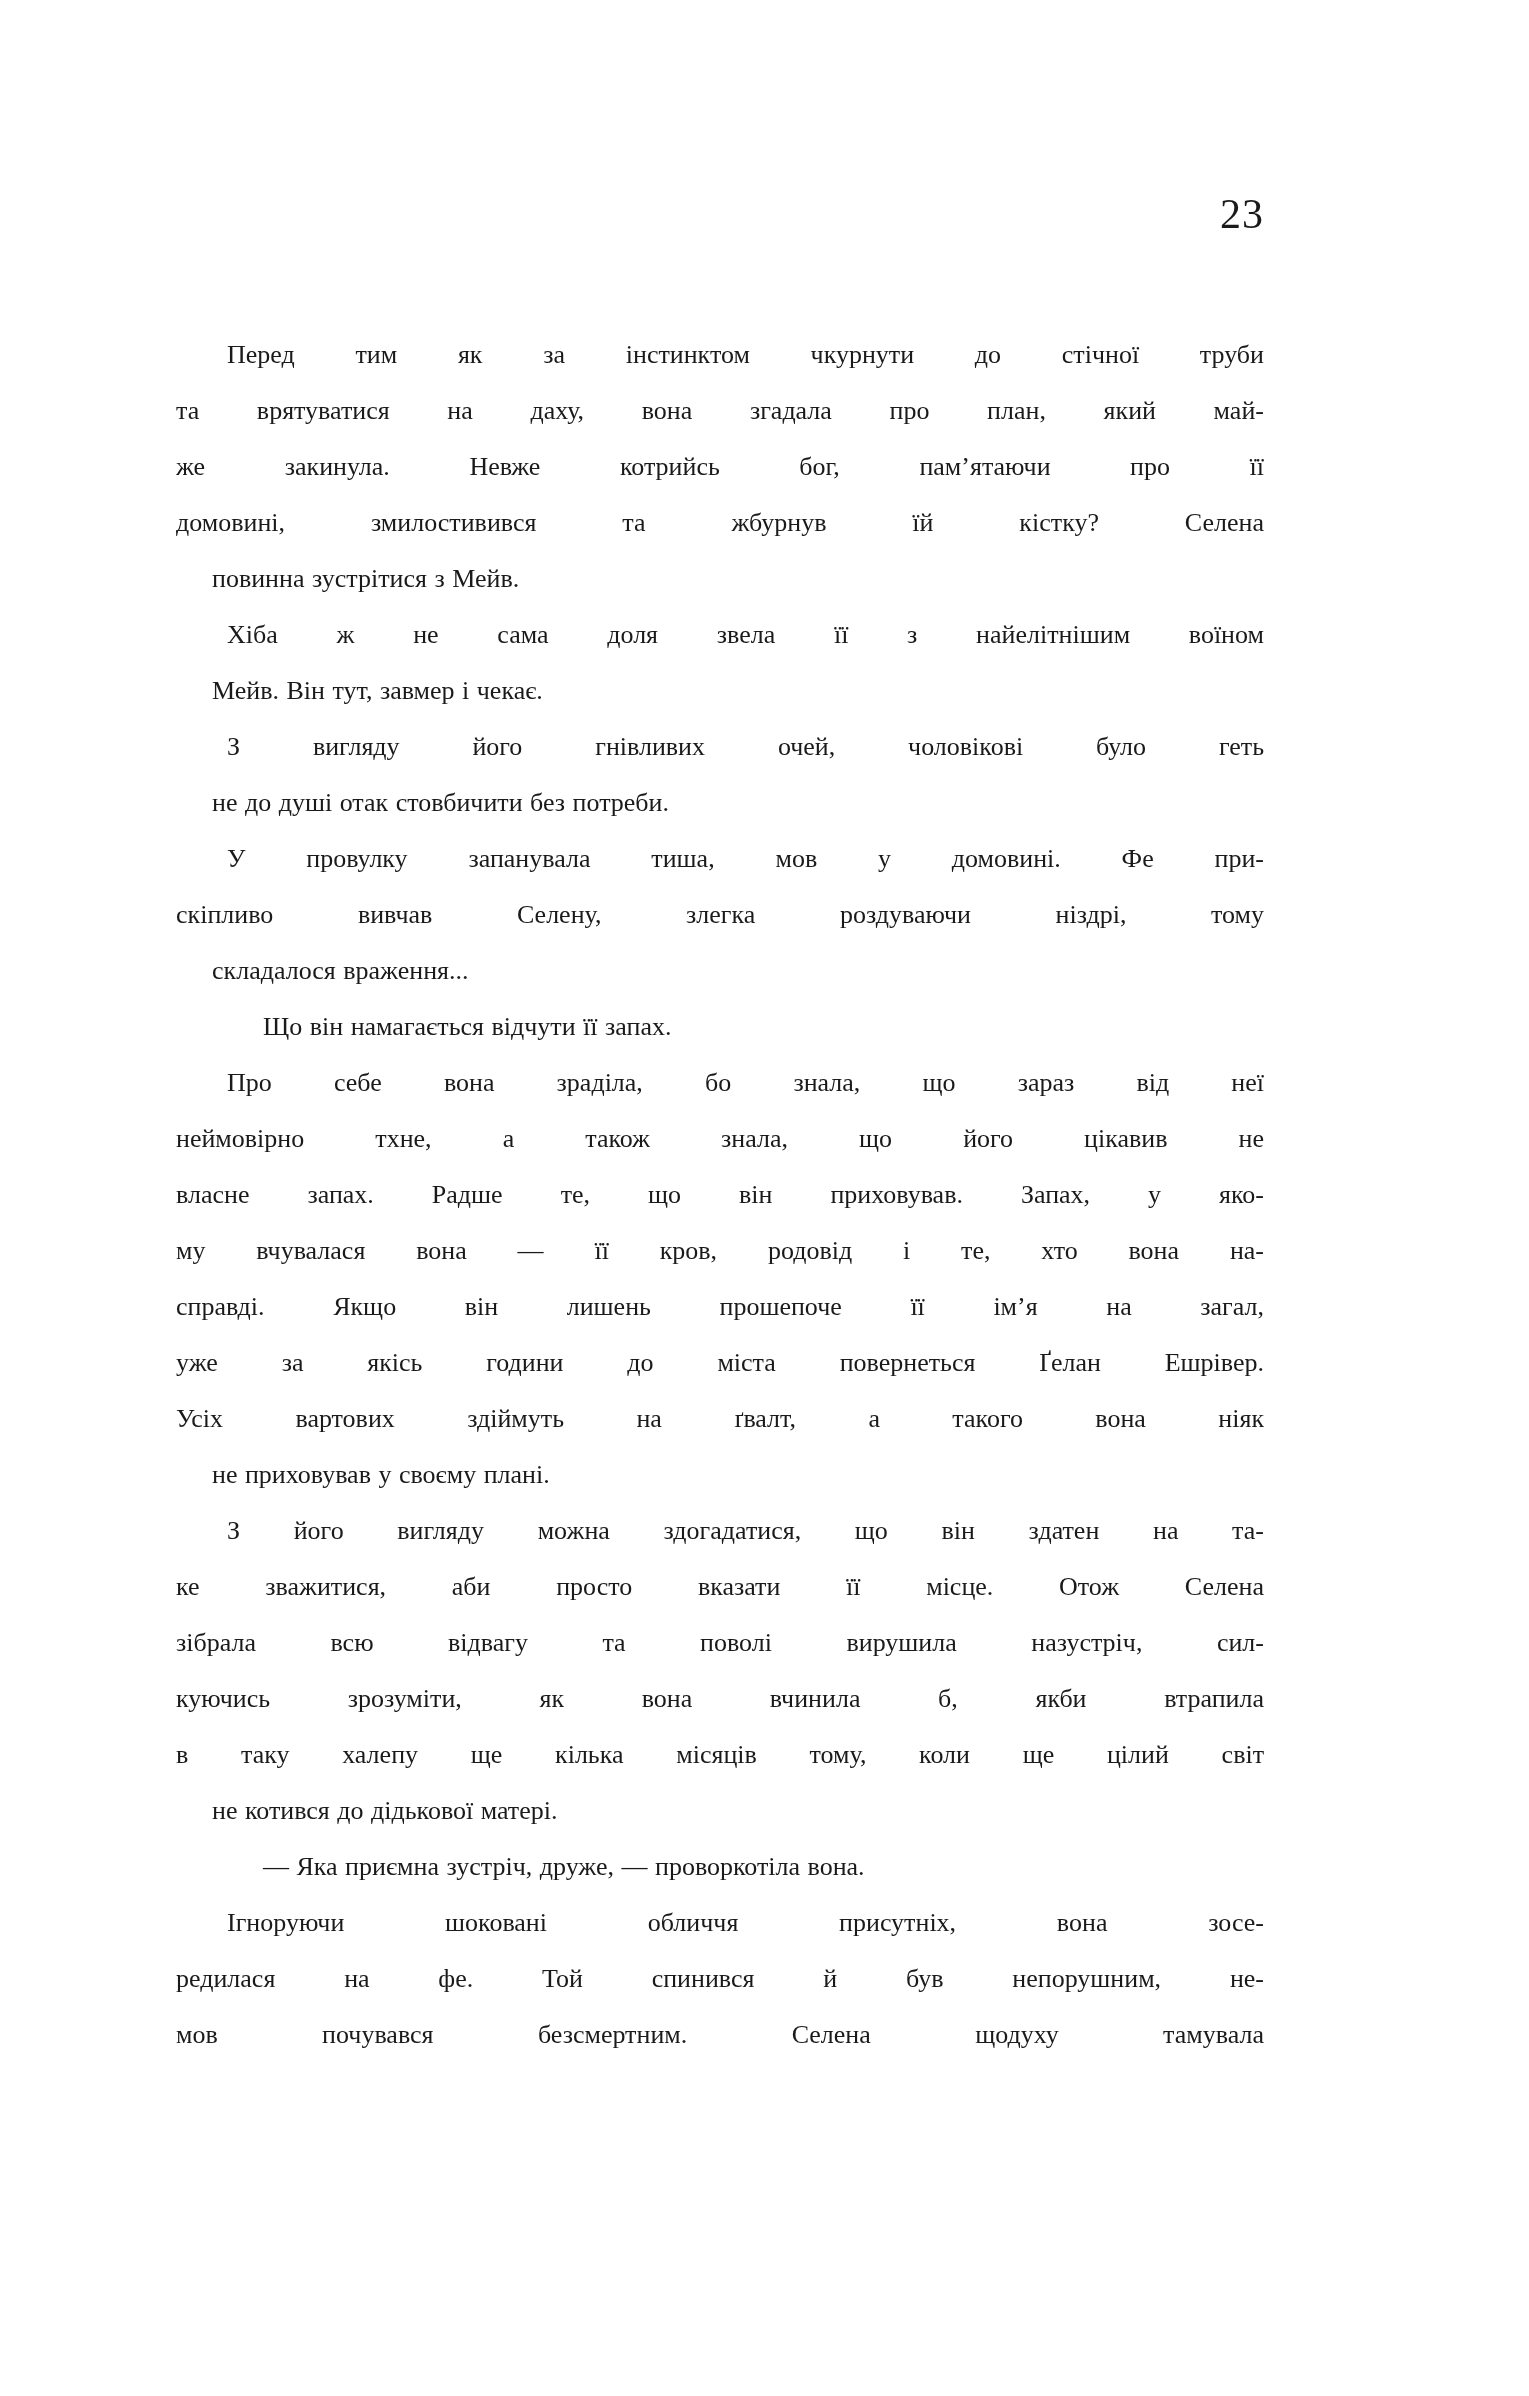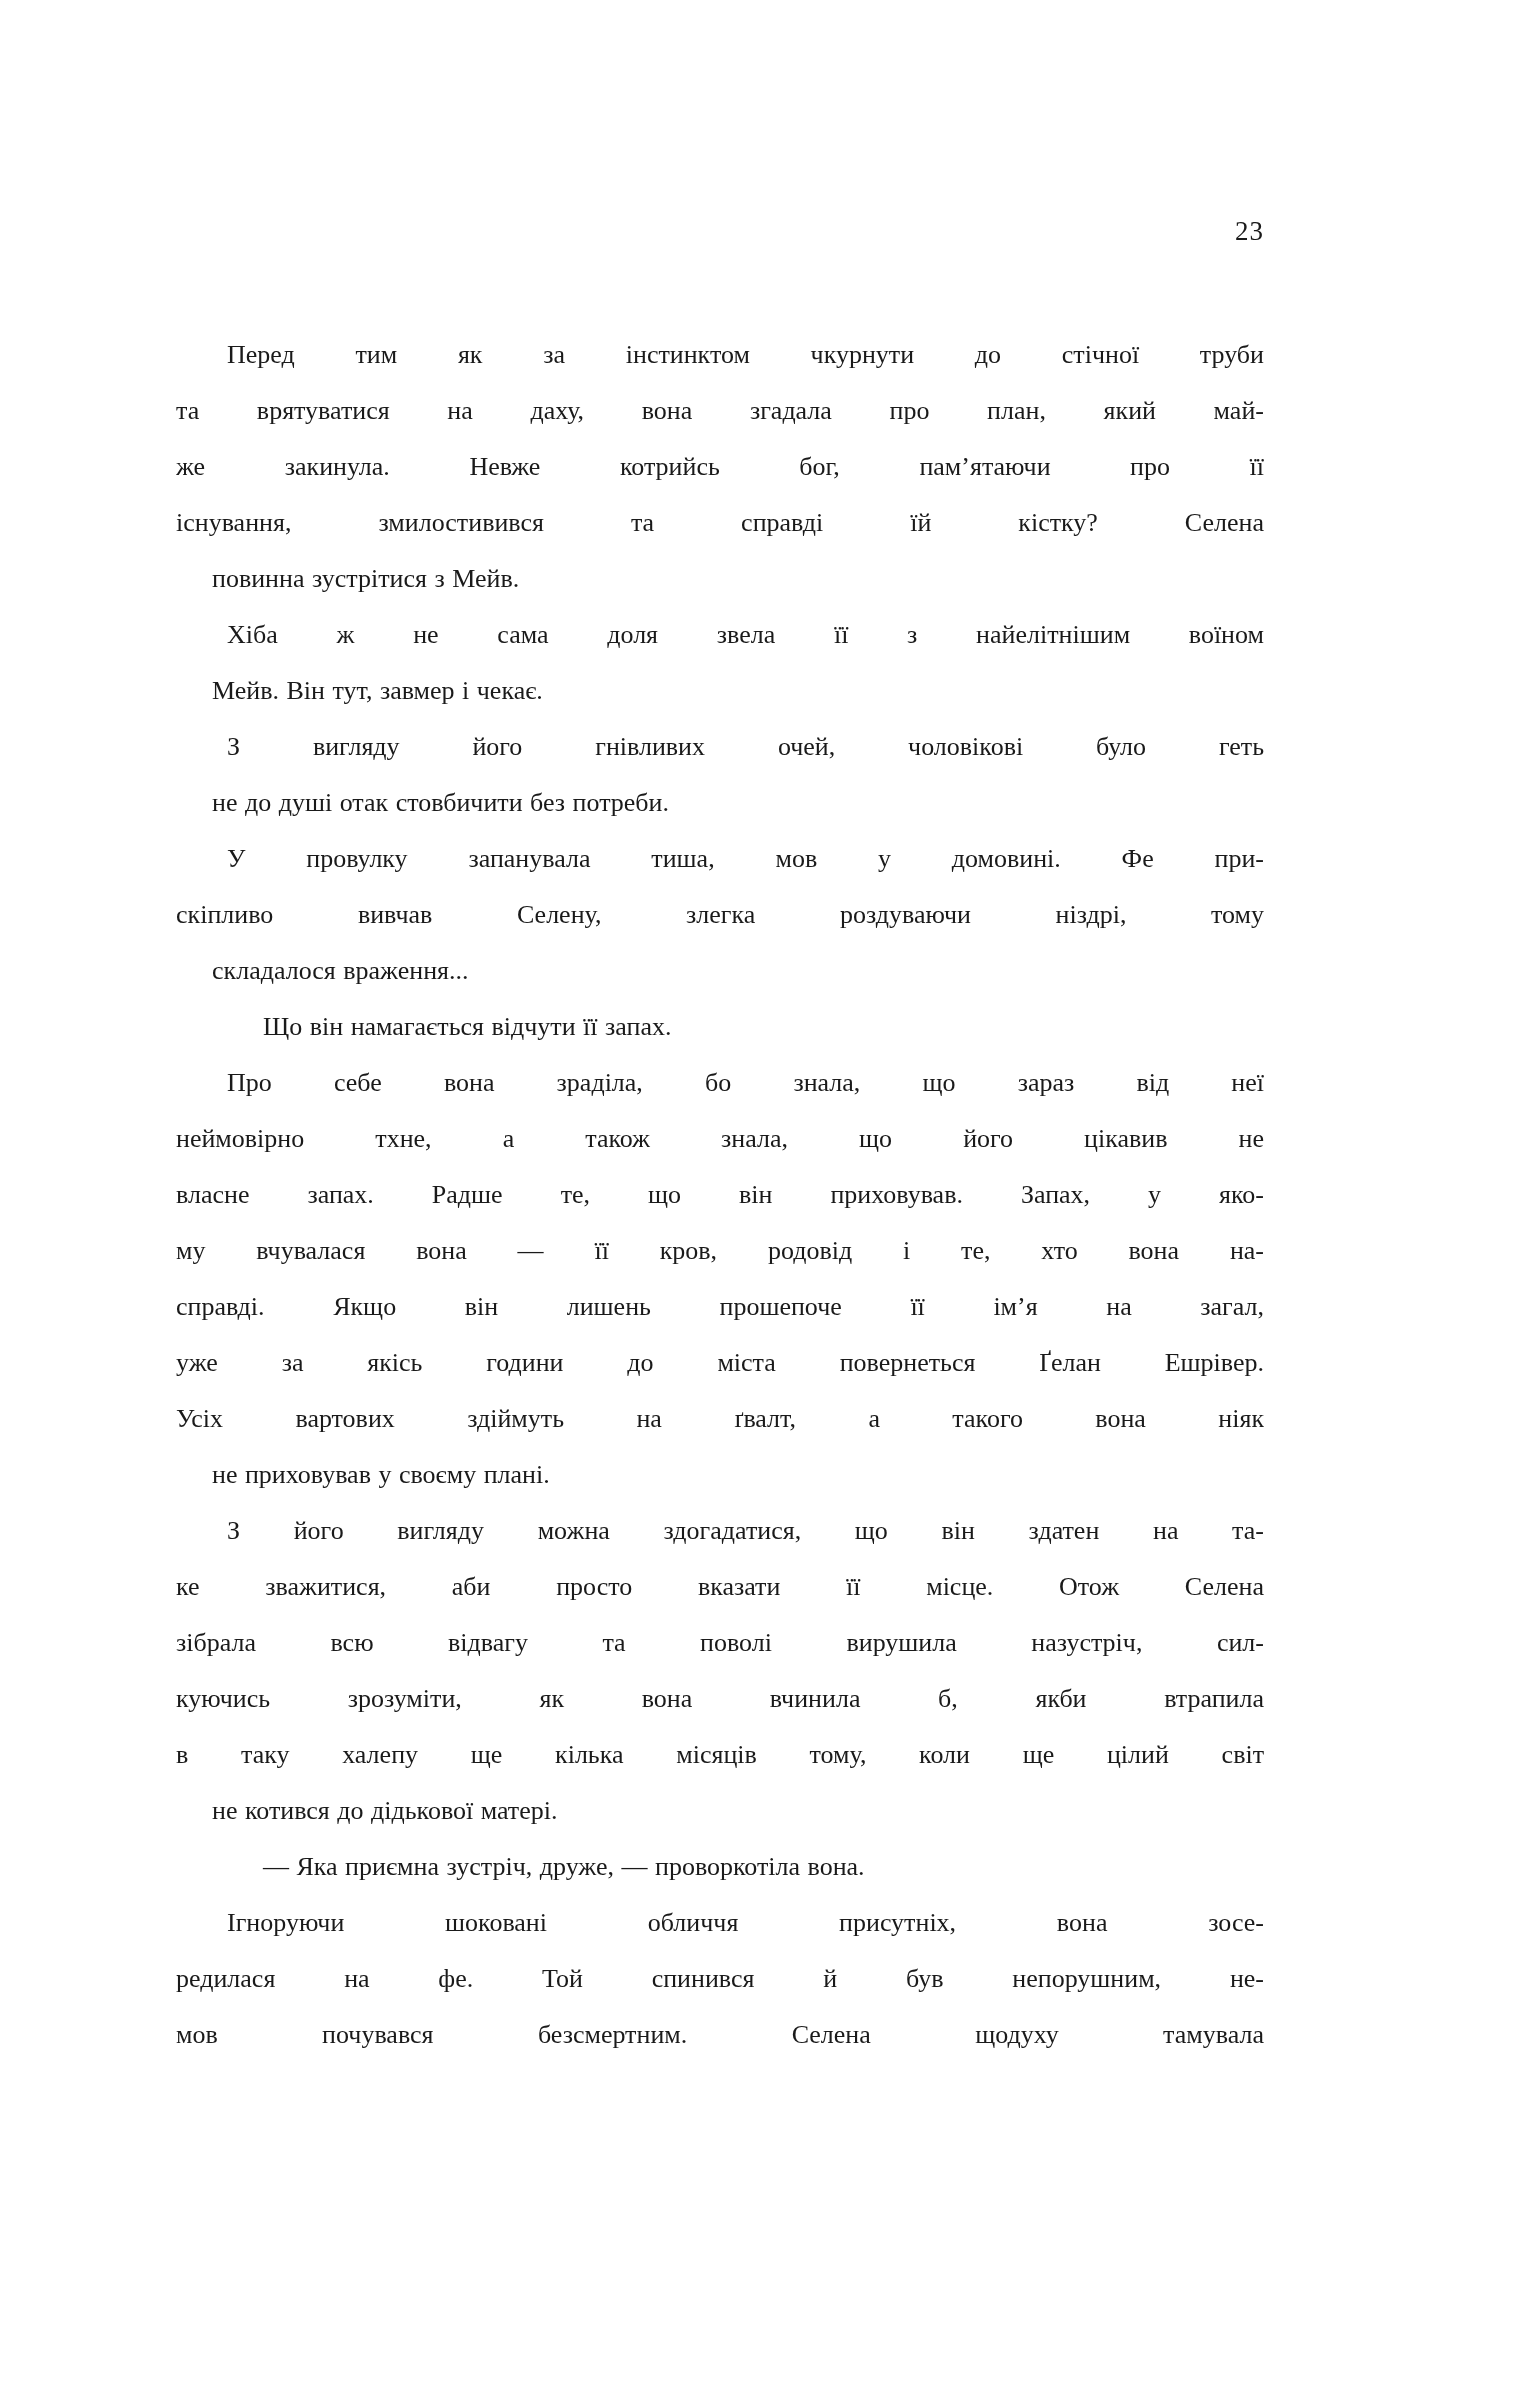--- a/index.html
+++ b/index.html
@@ -10,23 +10,23 @@
     width: 1529px;
     height: 2396px;
     background: #ffffff;
     position: relative;
     font-family: "Liberation Serif", serif;
     color: #1a1a1a;
     overflow: hidden;
   }
   .page-number {
     position: absolute;
-    top: 203px;
+    top: 186px;
     right: 265px;
-    font-size: 27px;
+    font-size: 42px;
     line-height: 56px;
     letter-spacing: 1px;
   }
   .text-block {
     position: absolute;
     top: 327px;
     left: 176px;
     width: 1088px;
     font-size: 26px;
   }
@@ -55,21 +55,21 @@
 </style>
 </head>
 <body>
 
 <div class="page">
   <div class="page-number">23</div>
   <main class="text-block" id="text-block">
       <div class="line indent"><span>Перед тим як за інстинктом чкурнути до стічної труби</span><span class="stretch"></span></div>
       <div class="line"><span>та врятуватися на даху, вона згадала про план, який май-</span><span class="stretch"></span></div>
       <div class="line"><span>же закинула. Невже котрийсь бог, пам’ятаючи про її</span><span class="stretch"></span></div>
-      <div class="line"><span>існування, змилостивився та справді їй кістку? Селена</span><span class="stretch"></span></div>
+      <div class="line"><span>домовині, змилостивився та жбурнув їй кістку? Селена</span><span class="stretch"></span></div>
       <div class="line end"><span>повинна зустрітися з Мейв.</span></div>
       <div class="line indent"><span>Хіба ж не сама доля звела її з найелітнішим воїном</span><span class="stretch"></span></div>
       <div class="line end"><span>Мейв. Він тут, завмер і чекає.</span></div>
       <div class="line indent"><span>З вигляду його гнівливих очей, чоловікові було геть</span><span class="stretch"></span></div>
       <div class="line end"><span>не до душі отак стовбичити без потреби.</span></div>
       <div class="line indent"><span>У провулку запанувала тиша, мов у домовині. Фе при-</span><span class="stretch"></span></div>
       <div class="line"><span>скіпливо вивчав Селену, злегка роздуваючи ніздрі, тому</span><span class="stretch"></span></div>
       <div class="line end"><span>складалося враження...</span></div>
       <div class="line indent end"><span>Що він намагається відчути її запах.</span></div>
       <div class="line indent"><span>Про себе вона зраділа, бо знала, що зараз від неї</span><span class="stretch"></span></div>

